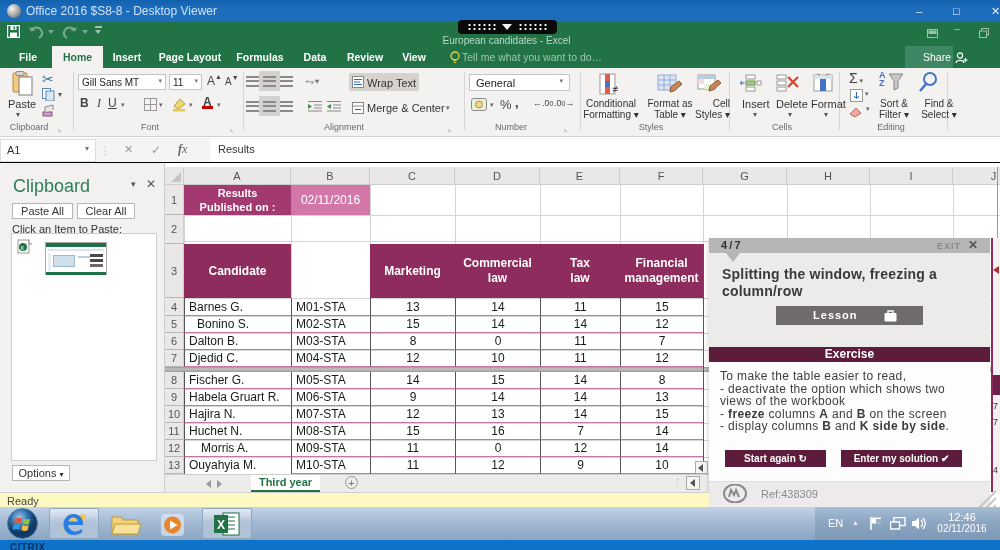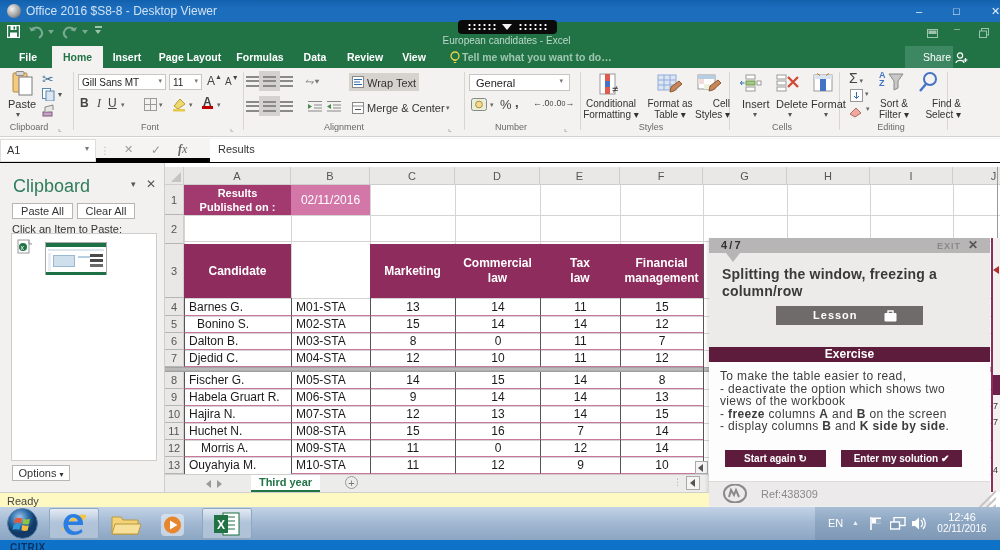--- a/index.html
+++ b/index.html
@@ -13,21 +13,21 @@
 #greenband{left:0;top:22px;width:1000px;height:24px;background:#217346}
 #tabrow{left:0;top:46px;width:1000px;height:22px;background:#217346}
 .tab{position:absolute;top:0;height:22px;color:#fff;font-size:10.5px;line-height:22px;text-align:center;font-weight:bold}
 #hometab{background:#f3f2f1;color:#217346;font-weight:bold}
 
 #ribbon{left:0;top:68px;width:1000px;height:69px;background:#f3f2f1;border-bottom:1px solid #d3d1cf}
 .gsep{position:absolute;top:4px;height:58px;width:1px;background:#d8d5d2}
 .glabel{position:absolute;top:54px;font-size:9px;color:#6a6866;text-align:center}
 .ricon{position:absolute;font-size:10px;color:#444}
 
-#fbar{left:0;top:138px;width:1000px;height:25px;background:#f5f4f3;border-bottom:5px solid #000000}
+#fbar{left:0;top:138px;width:1000px;height:25px;background:#f5f4f3;border-bottom:1px solid #000000}
 #namebox{left:0;top:1px;width:96px;height:23px;background:#fff;border:1px solid #e0dedc;font-size:11px;color:#333;padding:4px 6px}
 #fxinput{left:210px;top:1px;width:790px;height:23px;background:#fff;font-size:11px;color:#333;padding:4px 8px}
 
 #clippane{left:0;top:163px;width:165px;height:329px;background:#f2f1f0;border-right:1px solid #d0cecc}
 
 #sheet{left:165px;top:163px;width:835px;height:329px;background:#fff;overflow:hidden}
 .colhdr{position:absolute;top:4px;height:18px;background:#e9e8e7;border-right:1px solid #cfcecd;border-bottom:1px solid #cfcecd;font-size:11px;color:#555;text-align:center;line-height:18px}
 .rowhdr{position:absolute;left:0;width:19px;background:#e9e8e7;border-right:1px solid #cfcecd;border-bottom:1px solid #b8b6b4;font-size:11px;color:#555;text-align:center}
 .gl{position:absolute;background:#d6d4d2}
 .cell{position:absolute;font-size:12px;color:#1a1a1a;overflow:hidden;white-space:nowrap}
@@ -98,21 +98,21 @@
   <div class="tab" style="left:106px;width:42px">Insert</div>
   <div class="tab" style="left:153px;width:74px">Page Layout</div>
   <div class="tab" style="left:232px;width:56px">Formulas</div>
   <div class="tab" style="left:295px;width:40px">Data</div>
   <div class="tab" style="left:341px;width:48px">Review</div>
   <div class="tab" style="left:393px;width:42px">View</div>
   <svg class="abs" style="left:450px;top:5px" width="10" height="14" viewBox="0 0 10 14">
         <circle cx="5" cy="5" r="4" fill="none" stroke="#e8d44d" stroke-width="1.3"></circle>
         <path d="M3.5 9.5 L6.5 9.5 M3.8 11.5 L6.2 11.5" stroke="#e8d44d" stroke-width="1.2"></path>
       </svg>
-  <div class="tab" style="left:462px;width:190px;color:#9fc6b0;text-align:left;font-weight:bold">Tell me what you want to do…</div>
+  <div class="tab" style="left:462px;width:190px;color:#9fc6b0;text-align:left;font-weight:normal">Tell me what you want to do…</div>
   <div class="tab" style="left:905px;width:44px;font-weight:normal">Sign in</div>
   <div class="tab" style="left:905px;width:48px;background:#3d8763;font-weight:normal;text-align:right;padding-right:2px;font-size:10.5px">Share</div>
   <svg class="abs" style="left:955px;top:6px" width="13" height="12" viewBox="0 0 13 12">
         <circle cx="5" cy="3.5" r="2.6" fill="none" stroke="#fff" stroke-width="1.2"></circle>
         <path d="M1 11 C1 7.5 9 7.5 9 11" fill="none" stroke="#fff" stroke-width="1.2"></path>
         <path d="M10.5 6 L10.5 10 M8.5 8 L12.5 8" stroke="#fff" stroke-width="1.2"></path>
       </svg>
 </div>
 <div class="abs" id="ribbon">
   <div class="gsep" style="left:73px"></div>
@@ -288,21 +288,21 @@
   <div class="abs" style="left:866px;top:37px;color:#666;font-size:7px">▾</div>
   <div class="abs" style="left:879px;top:3px;font-size:9px;font-weight:bold;color:#4472c4;line-height:8px">A<br>Z</div>
   <svg class="abs" style="left:888px;top:5px" width="16" height="18" viewBox="0 0 16 18">
         <path d="M1 1 L15 1 L10 8 L10 15 L6 17 L6 8 Z" fill="#c8c8c8" stroke="#888"></path>
       </svg>
   <div class="abs" style="left:873px;top:30px;width:42px;font-size:10px;color:#333;text-align:center">Sort &amp;<br>Filter ▾</div>
   <svg class="abs" style="left:918px;top:3px" width="22" height="22" viewBox="0 0 22 22">
         <circle cx="12" cy="8" r="6" fill="none" stroke="#4472c4" stroke-width="2"></circle>
         <line x1="8" y1="13" x2="2" y2="20" stroke="#4472c4" stroke-width="2.4"></line>
       </svg>
-  <div class="abs" style="left:917px;top:30px;width:44px;font-size:10px;color:#333;text-align:right">Find &amp;<br>Select ▾</div>
+  <div class="abs" style="left:917px;top:30px;width:44px;font-size:10px;color:#333;text-align:center">Find &amp;<br>Select ▾</div>
 </div>
 <div class="abs" id="fbar">
   <div class="abs" id="namebox">A1 <span style="float:right;color:#777;font-size:8px">▾</span></div>
   <div class="abs" style="left:100px;top:7px;color:#bbb;font-size:10px">⋮</div>
   <div class="abs" style="left:124px;top:5px;color:#9a9a9a;font-size:11px">✕</div>
   <div class="abs" style="left:151px;top:5px;color:#9a9a9a;font-size:12px">✓</div>
   <div class="abs" style="left:178px;top:4px;color:#666;font-size:12px;font-style:italic;font-family:'Liberation Serif',serif"><b>f</b>x</div>
   <div class="abs" id="fxinput">Results</div>
 </div>
 <div class="abs" id="sheet">

